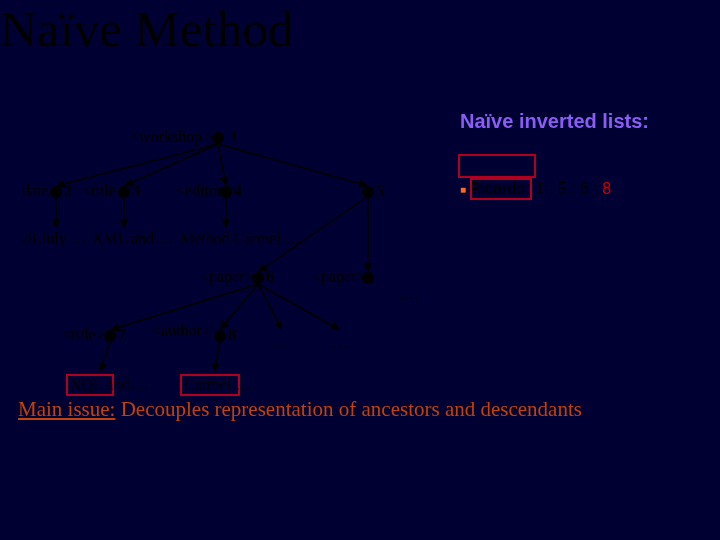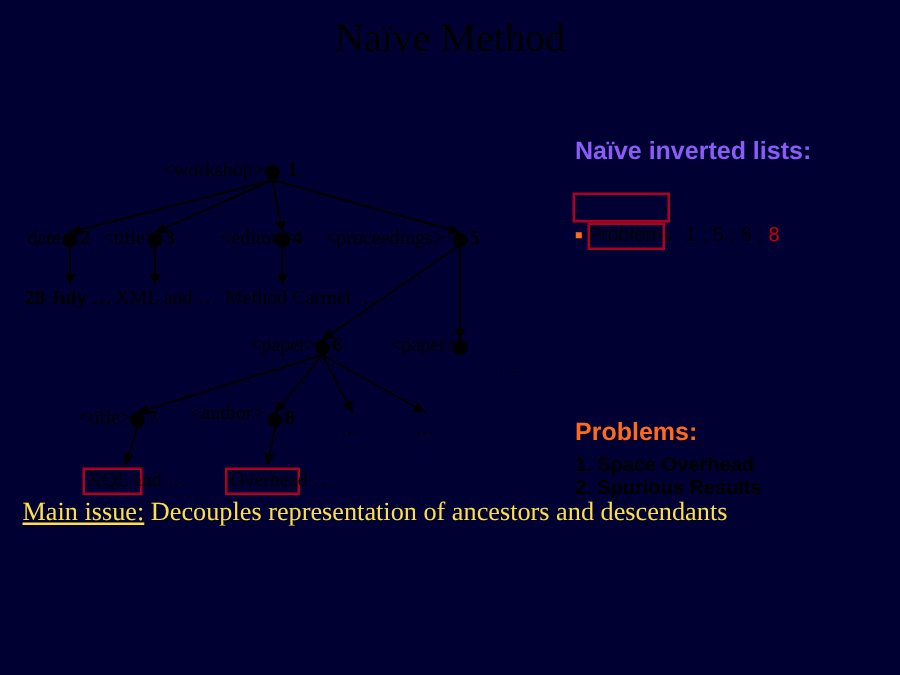--- a/index.html
+++ b/index.html
@@ -7,24 +7,22 @@
     margin: 0;
     width: 720px;
     height: 540px;
     background: #000033;
     font-family: "Times New Roman", serif;
     color: #000;
     position: relative;
     overflow: hidden;
   }
   .title {
-    text-align: center;
-    font-size: 32px;
+    font-size: 51px;
     color: #000;
-    padding-top: 12px;
   }
   .canvas {
     position: absolute;
     top: 0; left: 0;
     width: 720px; height: 444px;
   }
   
   .lbl { position: absolute; color: #000; font-size: 16px; white-space: nowrap; }
   .num { position: absolute; color: #000; font-size: 16px; font-weight: bold; }
   .node {
@@ -57,21 +55,21 @@
   .problems-h {
     color:#ff6b1a; font-weight:bold; font-size:20px;
     font-family: Verdana, Arial, sans-serif;
   }
   .problems-li {
     font-family: Verdana, Arial, sans-serif;
     font-size:16px; font-weight:bold; color:#000;
   }
   .footer {
     position:absolute; bottom:22px; left:18px; right:18px;
-    font-size:21px; color:#fde047;
+    font-size:21px; color:#c2410c;
   }
   
   svg.edges { position:absolute; top:0; left:0; width:720px; height:540px; }
 </style>
 </head>
 <body>
 
 <div class="title">Naïve Method</div>
 
 <div class="canvas">
@@ -113,25 +111,24 @@
   <span class="num" style="left:64px; top:182px;">2</span>
 
   <span class="lbl" style="left:82px; top:182px;">&lt;title&gt;</span>
   <div class="node" style="left:118px; top:186px;"></div>
   <span class="num" style="left:132px; top:182px;">3</span>
 
   <span class="lbl" style="left:176px; top:182px;">&lt;editors&gt;</span>
   <div class="node" style="left:220px; top:186px;"></div>
   <span class="num" style="left:234px; top:182px;">4</span>
 
-  <span class="lbl" style="left:260px; top:182px;">&lt;proceedings&gt;</span>
   <div class="node" style="left:362px; top:186px;"></div>
   <span class="num" style="left:376px; top:182px;">5</span>
 
-  <span class="lbl" style="left:20px; top:230px;font-weight:bold;">28 July …</span>
+  <span class="lbl" style="left:20px; top:230px;">28 July …</span>
   <span class="lbl" style="left:92px; top:230px;">XML and …</span>
   <span class="lbl" style="left:180px; top:230px;">Method Carmel …</span>
 
   <span class="lbl" style="left:200px; top:268px;">&lt;paper&gt;</span>
   <div class="node" style="left:252px; top:272px;"></div>
   <span class="num" style="left:266px; top:268px;">6</span>
 
   <span class="lbl" style="left:312px; top:268px;">&lt;paper&gt;</span>
   <div class="node" style="left:362px; top:272px;"></div>
   <span class="lbl" style="left:398px; top:285px;">….</span>
@@ -144,37 +141,32 @@
   <div class="node" style="left:214px; top:330px;"></div>
   <span class="num" style="left:228px; top:326px;">8</span>
 
   <span class="lbl" style="left:272px; top:334px;">…</span>
   <span class="lbl" style="left:332px; top:334px;">…</span>
 
   <div class="box" style="left:66px; top:374px; width:48px; height:22px;"></div>
   <span class="lbl" style="left:70px; top:376px;">XQL and …</span>
 
   <div class="box" style="left:180px; top:374px; width:60px; height:22px;"></div>
-  <span class="lbl" style="left:184px; top:376px;">Overhead …</span>
+  <span class="lbl" style="left:184px; top:376px;">Carmel …</span>
 
   <div class="side" style="top:110px;">
     <div class="side-title">Naïve inverted lists:</div>
   </div>
   <div class="box" style="left:458px; top:154px; width:78px; height:24px;"></div>
 
   <div class="side" style="top:180px;">
-    <span class="bullet">■</span><span class="term">Problems</span>
+    <span class="bullet">■</span><span class="term">Ricardo</span>
     <span class="ids" style="margin-left:6px;">1 ; 5 ; 6 ;</span>
     <span class="ids red">8</span>
   </div>
   <div class="box" style="left:470px; top:178px; width:62px; height:22px;"></div>
 
 
-  <div class="side" style="top:335px;">
-    <div class="problems-h">Problems:</div>
-    <div class="problems-li" style="margin-top:6px;">1. Space Overhead</div>
-    <div class="problems-li">2. Spurious Results</div>
-  </div>
 
   <div class="footer">
     <span style="text-decoration:underline;">Main issue:</span><span> Decouples representation of ancestors and descendants</span>
   </div>
 </div>
 
 </body></html>

